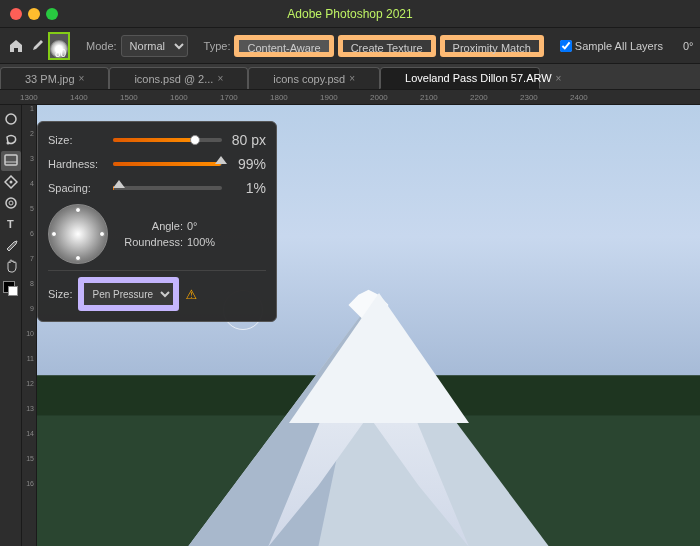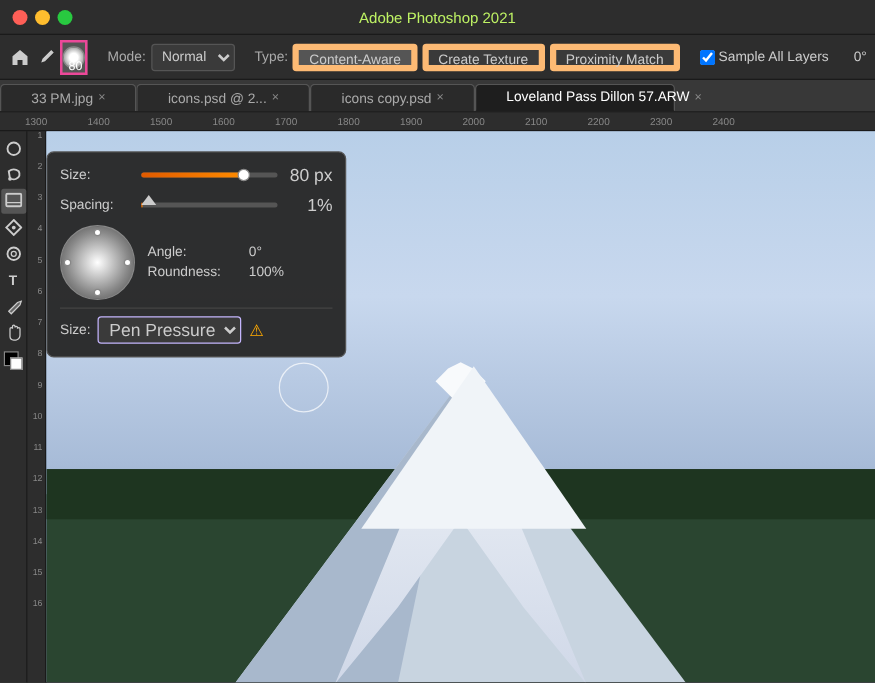--- a/index.html
+++ b/index.html
@@ -38,23 +38,23 @@
       border-radius: 4px;
       color: #ccc;
       display: flex; align-items: center; justify-content: center;
       cursor: pointer;
       font-size: 16px;
     }
 
     .brush-tool-btn {
       width: 44px; height: 28px;
       background: #555;
-      border: 2px solid #ec4899;
+      border: 2px solid #84cc16;
       border-radius: 0;
-      display: flex; align-items: center; justify-content: center;
+      display: flex; align-items: flex-end; justify-content: center;
       gap: 2px;
       cursor: pointer;
       position: relative;
     }
     .brush-circle-icon {
       width: 18px; height: 18px;
       border-radius: 50%;
       background: radial-gradient(circle, #fff 30%, #aaa 70%, #555 100%);
       border: 1px solid #888;
     }
@@ -301,42 +301,42 @@
     }
     .brush-preview-handle.top { top: 2px; left: 50%; transform: translateX(-50%); }
     .brush-preview-handle.bottom { bottom: 2px; left: 50%; transform: translateX(-50%); }
     .brush-preview-handle.left { left: 2px; top: 50%; transform: translateY(-50%); }
     .brush-preview-handle.right { right: 2px; top: 50%; transform: translateY(-50%); }
     .angle-roundness-values {
       display: flex;
       flex-direction: column;
       gap: 4px;
     }
-    .ar-row { display: flex; align-items: center; gap: 16px; font-size: 11px; color: #ccc; }
+    .ar-row { display: flex; align-items: center; gap: 4px; font-size: 11px; color: #ccc; text-align: right; }
     .ar-label { width: 65px; }
 
     
     .size-bottom-row {
       display: flex;
       align-items: center;
       gap: 6px;
       margin-top: 6px;
       padding-top: 6px;
       border-top: 1px solid #444;
       font-size: 11px;
       color: #ccc;
     }
     .pen-pressure-select {
       background: #3a3a3a;
-      border: 1px solid #c4b5fd;
+      border: 6px solid #c4b5fd;
       border-radius: 3px;
       color: #ccc;
-      font-size: 14px;
+      font-size: 10px;
       padding: 1px 4px;
-      height: 22px;
+      height: 34px;
       cursor: pointer;
     }
     .warning-icon {
       color: #ffaa00;
       font-size: 13px;
     }
 
     
     .v-ruler {
       width: 15px;
@@ -569,20 +569,28 @@
 
       <div class="panel-row">
         <span class="panel-label">Size:</span>
         <div class="slider-track">
           <div class="slider-fill" style="width:75%"></div>
           <div class="slider-thumb" style="left:calc(75% - 5px)"></div>
         </div>
         <span class="panel-value" style="min-width:40px; text-align:right">80 px</span>
       </div>
 
+      <div class="panel-row">
+        <span class="panel-label">Hardness:</span>
+        <div class="slider-track">
+          <div class="slider-fill" style="width:99%"></div>
+          <div style="position:absolute;top:-6px;left:calc(99% - 6px);width:0;height:0;border-left:6px solid transparent;border-right:6px solid transparent;border-bottom:8px solid #ccc;"></div>
+        </div>
+        <span class="panel-value" style="min-width:40px; text-align:right">99%</span>
+      </div>
 
       <div class="panel-row">
         <span class="panel-label">Spacing:</span>
         <div class="slider-track">
           <div class="slider-fill" style="width:1%"></div>
           <div style="position:absolute;top:-6px;left:0px;width:0;height:0;border-left:6px solid transparent;border-right:6px solid transparent;border-bottom:8px solid #ccc;"></div>
         </div>
         <span class="panel-value" style="min-width:40px; text-align:right">1%</span>
       </div>
 

